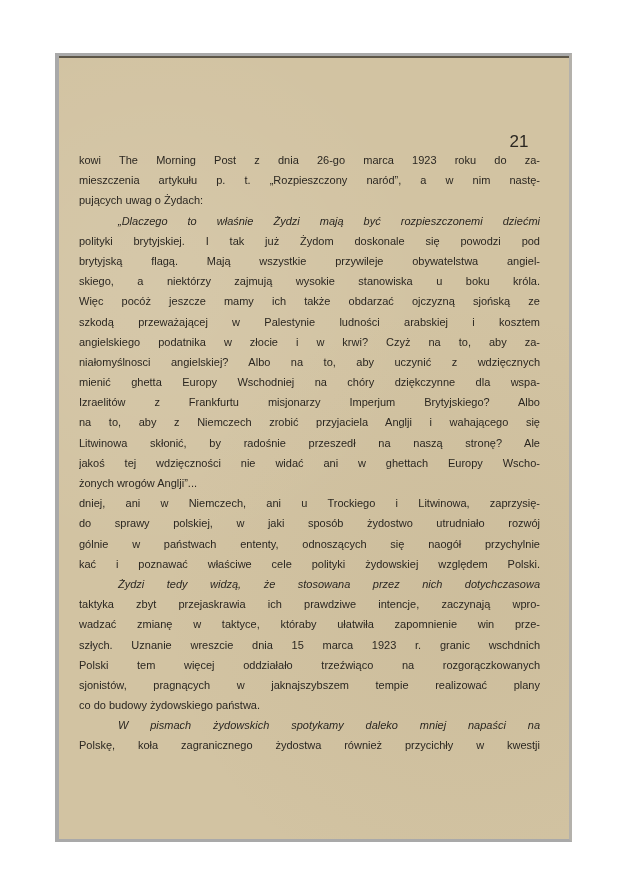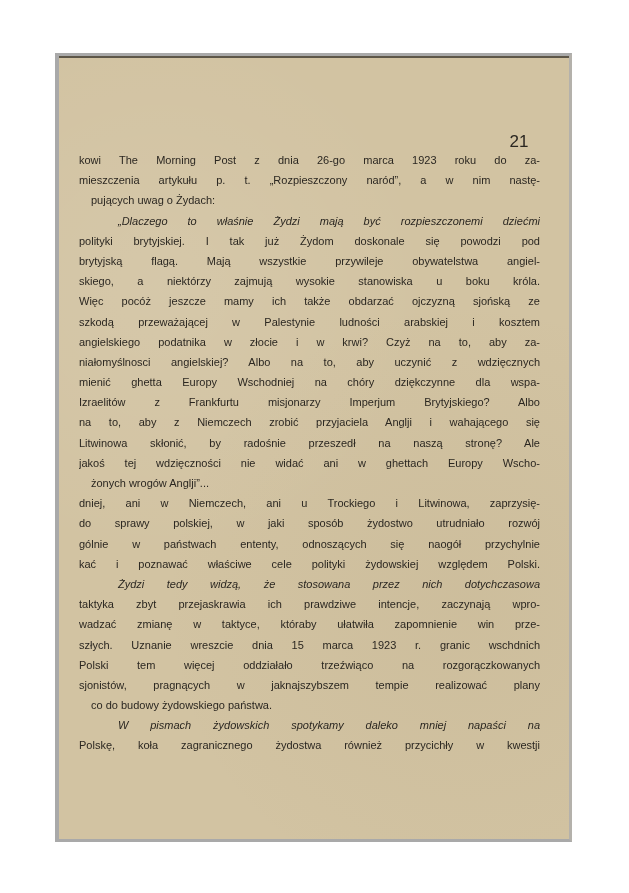--- a/index.html
+++ b/index.html
@@ -42,21 +42,21 @@
   }
   .line {
     height: 20.2px;
     line-height: 20.2px;
     white-space: nowrap;
     text-align: justify;
     text-align-last: justify;
     overflow: hidden;
   }
   .line.indent { padding-left: 39px; font-style: italic; }
-  .line.last { text-align-last: left; margin-left: 12px; }
+  .line.last { text-align-last: left; }
 </style>
 </head>
 <body>
 
 <div class="page">
   <div class="page-number">21</div>
   <div class="text-block">
     <div class="line">kowi The Morning  Post  z  dnia  26-go marca 1923 roku do za-</div>
     <div class="line">mieszczenia artykułu p. t. „Rozpieszczony naród”, a w nim nastę-</div>
     <div class="line last">pujących uwag o Żydach:</div>

